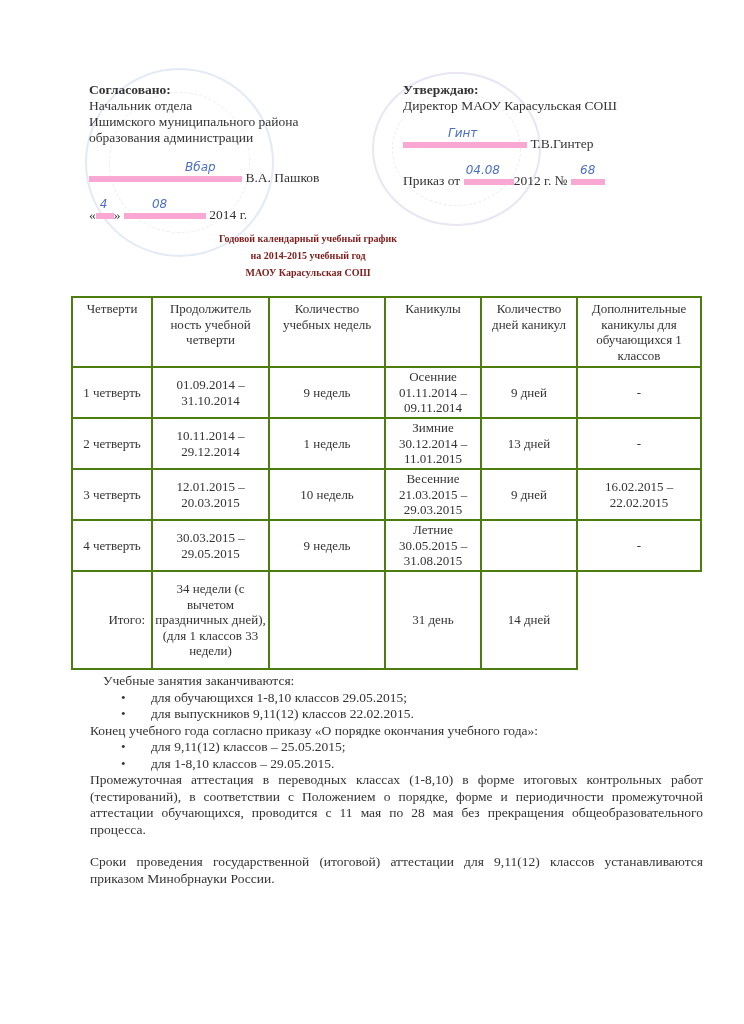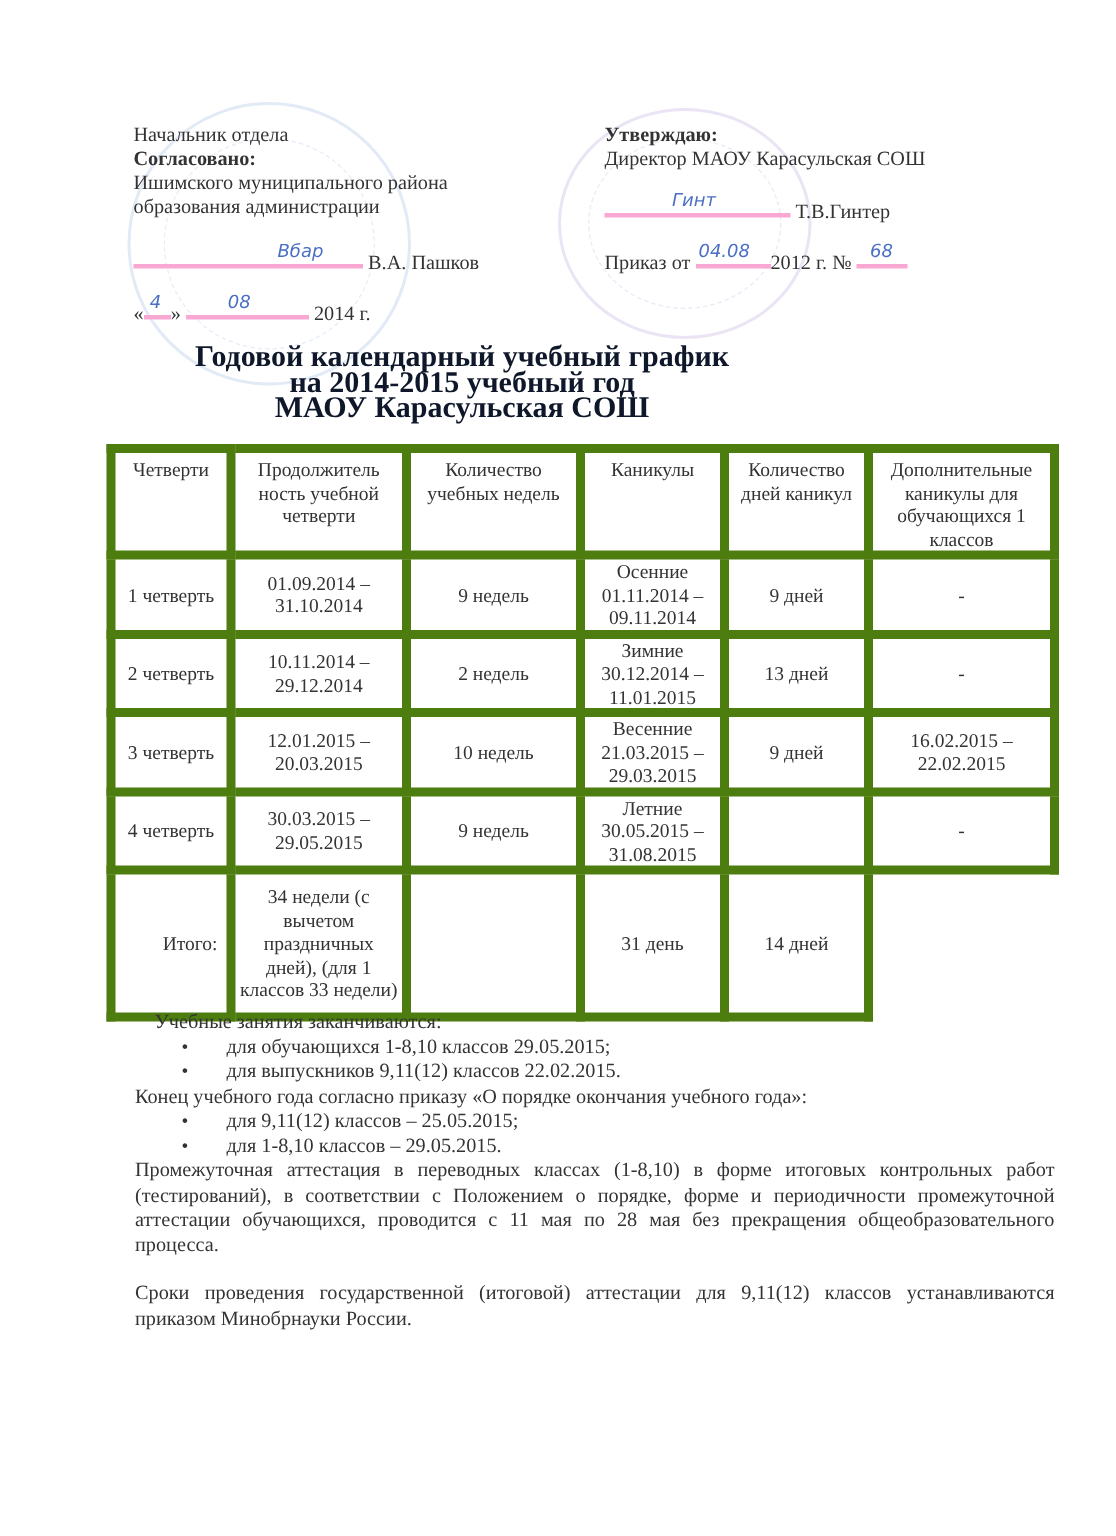--- a/index.html
+++ b/index.html
@@ -11,46 +11,46 @@
   .stamp {
     position:absolute; border-radius:50%;
     border:2px solid rgba(120,150,200,0.18);
   }
   .stamp.left { left:85px; top:68px; width:185px; height:185px; border-color:rgba(110,150,210,0.20); }
   .stamp.left::after { content:""; position:absolute; inset:22px; border-radius:50%; border:1px dashed rgba(110,150,210,0.16); }
   .stamp.right { left:372px; top:72px; width:165px; height:150px; border-color:rgba(160,130,210,0.22); }
   .stamp.right::after { content:""; position:absolute; inset:18px; border-radius:50%; border:1px dashed rgba(160,130,210,0.18); }
   .hdr { font-size:13.5px; line-height:16px; }
   .hdr b { font-weight:bold; }
-  .sig-line { display:inline-block; border-bottom:3px solid #f9a8d4; vertical-align:baseline; height:12px; position:relative; }
+  .sig-line { display:inline-block; border-bottom:6px solid #f9a8d4; vertical-align:baseline; height:12px; position:relative; }
   .hand { color:#4b6fc4; font-style:italic; font-size:12px; position:absolute; bottom:1px; font-family:"DejaVu Sans",sans-serif; }
-  .title { left:0; width:616px; top:230px; text-align:center; font-weight:bold; font-size:20px; line-height:17px; color:#0f172a; }
+  .title { left:0; width:616px; top:230px; text-align:center; font-weight:bold; font-size:10px; line-height:17px; color:#7f1d1d; }
   table.sched {
     position:absolute; left:71px; top:296px; width:629px; border-collapse:collapse; table-layout:fixed;
     font-size:13px; line-height:15.5px; color:#333;
   }
   table.sched td, table.sched th {
-    border:6px solid #4d7c0f; text-align:center; vertical-align:middle; padding:0 2px; font-weight:normal;
+    border:2px solid #4d7c0f; text-align:center; vertical-align:middle; padding:0 2px; font-weight:normal;
   }
   table.sched th { vertical-align:top; padding-top:3px; }
   .body-text { left:103px; top:673px; width:600px; font-size:13.5px; line-height:16.5px; color:#333; }
   .bullets { margin:0; padding:0 0 0 48px; list-style:none; }
   .bullets li { position:relative; }
   .bullets li::before { content:"•"; position:absolute; left:-30px; font-size:13px; }
   .para { margin-left:-13px; text-align:justify; }
 </style>
 </head>
 <body>
 
 <div class="stamp left"></div>
 <div class="stamp right"></div>
 
 <div class="abs hdr" style="left:89px; top:82px; width:290px;">
+  <div><b>Согласовано:</b></div>
   <div>Начальник отдела</div>
-  <div><b>Согласовано:</b></div>
   <div>Ишимского муниципального района</div>
   <div>образования администрации</div>
   <div style="margin-top:18px;">
     <span class="sig-line" style="width:153px;">
       <span class="hand" style="left:96px;">Вбар</span>
     </span>
     <span>В.А. Пашков</span>
   </div>
   <div style="margin-top:15px;">
     <span>«</span><span class="sig-line" style="width:18px;"><span class="hand" style="left:4px;">4</span></span><span>»</span>
@@ -103,21 +103,21 @@
     <td>1 четверть</td>
     <td>01.09.2014 – 31.10.2014</td>
     <td>9 недель</td>
     <td>Осенние 01.11.2014 – 09.11.2014</td>
     <td>9 дней</td>
     <td>-</td>
   </tr>
   <tr style="height:51px;">
     <td>2 четверть</td>
     <td>10.11.2014 – 29.12.2014</td>
-    <td>2 недель</td>
+    <td>1 недель</td>
     <td>Зимние 30.12.2014 – 11.01.2015</td>
     <td>13 дней</td>
     <td>-</td>
   </tr>
   <tr style="height:51px;">
     <td>3 четверть</td>
     <td>12.01.2015 – 20.03.2015</td>
     <td>10 недель</td>
     <td>Весенние 21.03.2015 – 29.03.2015</td>
     <td>9 дней</td>

